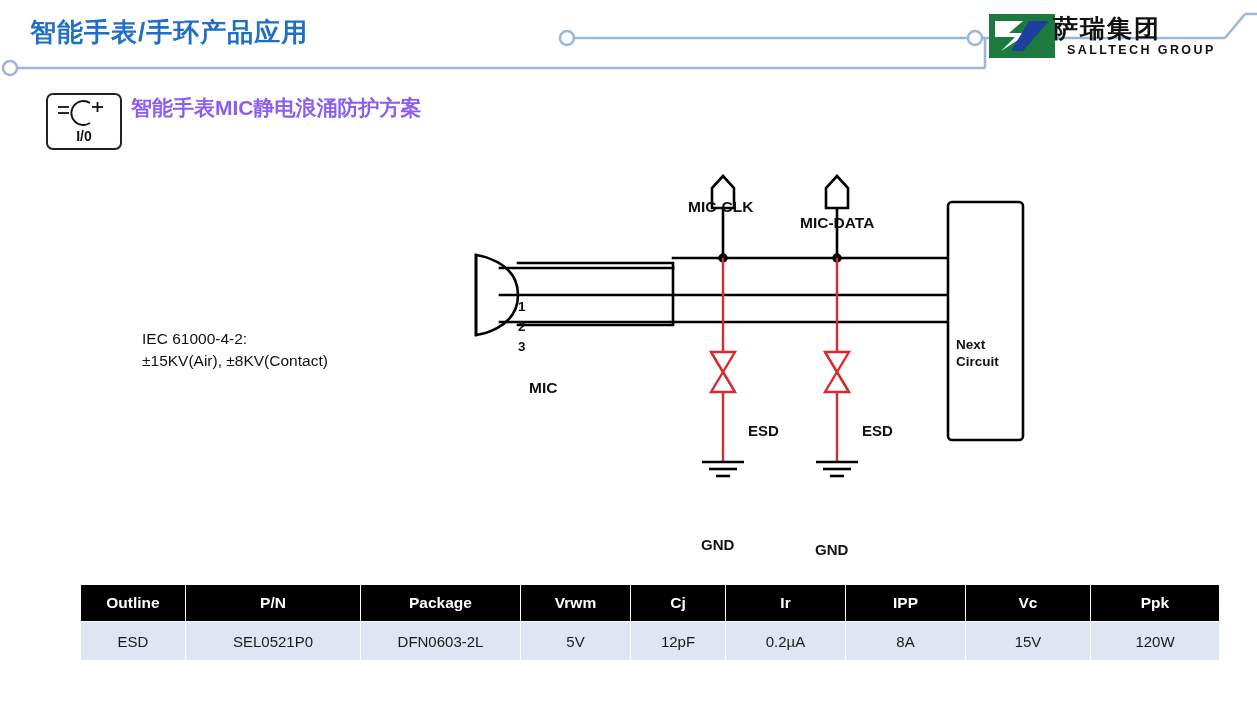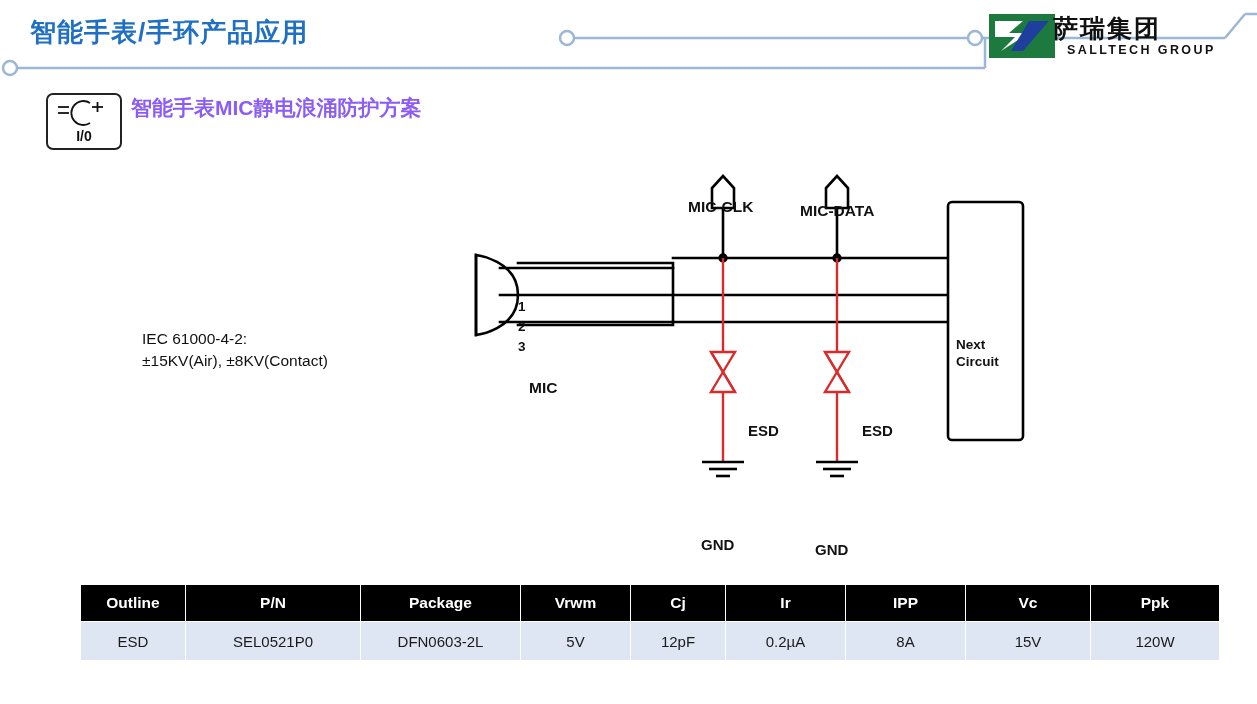--- a/index.html
+++ b/index.html
@@ -239,21 +239,21 @@
     </g>
     <g stroke="#000000" stroke-width="2.6">
       <line x1="376" y1="322" x2="418" y2="322"></line>
       <line x1="383" y1="329" x2="411" y2="329"></line>
       <line x1="390" y1="336" x2="404" y2="336"></line>
     </g>
   </svg>
 
   
   <div class="sch-label" style="left:248px; top:14px; font-size:15.5px;">MIC-CLK</div>
-  <div class="sch-label" style="left:360px; top:18px; font-size:15.5px;text-align:center;">MIC-DATA</div>
+  <div class="sch-label" style="left:360px; top:30px; font-size:15.5px;text-align:center;">MIC-DATA</div>
 
   <div class="sch-label" style="left:89px; top:195px; font-size:15.5px;">MIC</div>
 
   <div class="sch-label" style="left:78px; top:115px; font-size:13.5px;">1</div>
   <div class="sch-label" style="left:78px; top:135px; font-size:13.5px;">2</div>
   <div class="sch-label" style="left:78px; top:155px; font-size:13.5px;">3</div>
 
   <div class="sch-label" style="left:516px; top:152px; font-size:13.5px; line-height:17px;">
     <div>Next</div>
     <div>Circuit</div>

